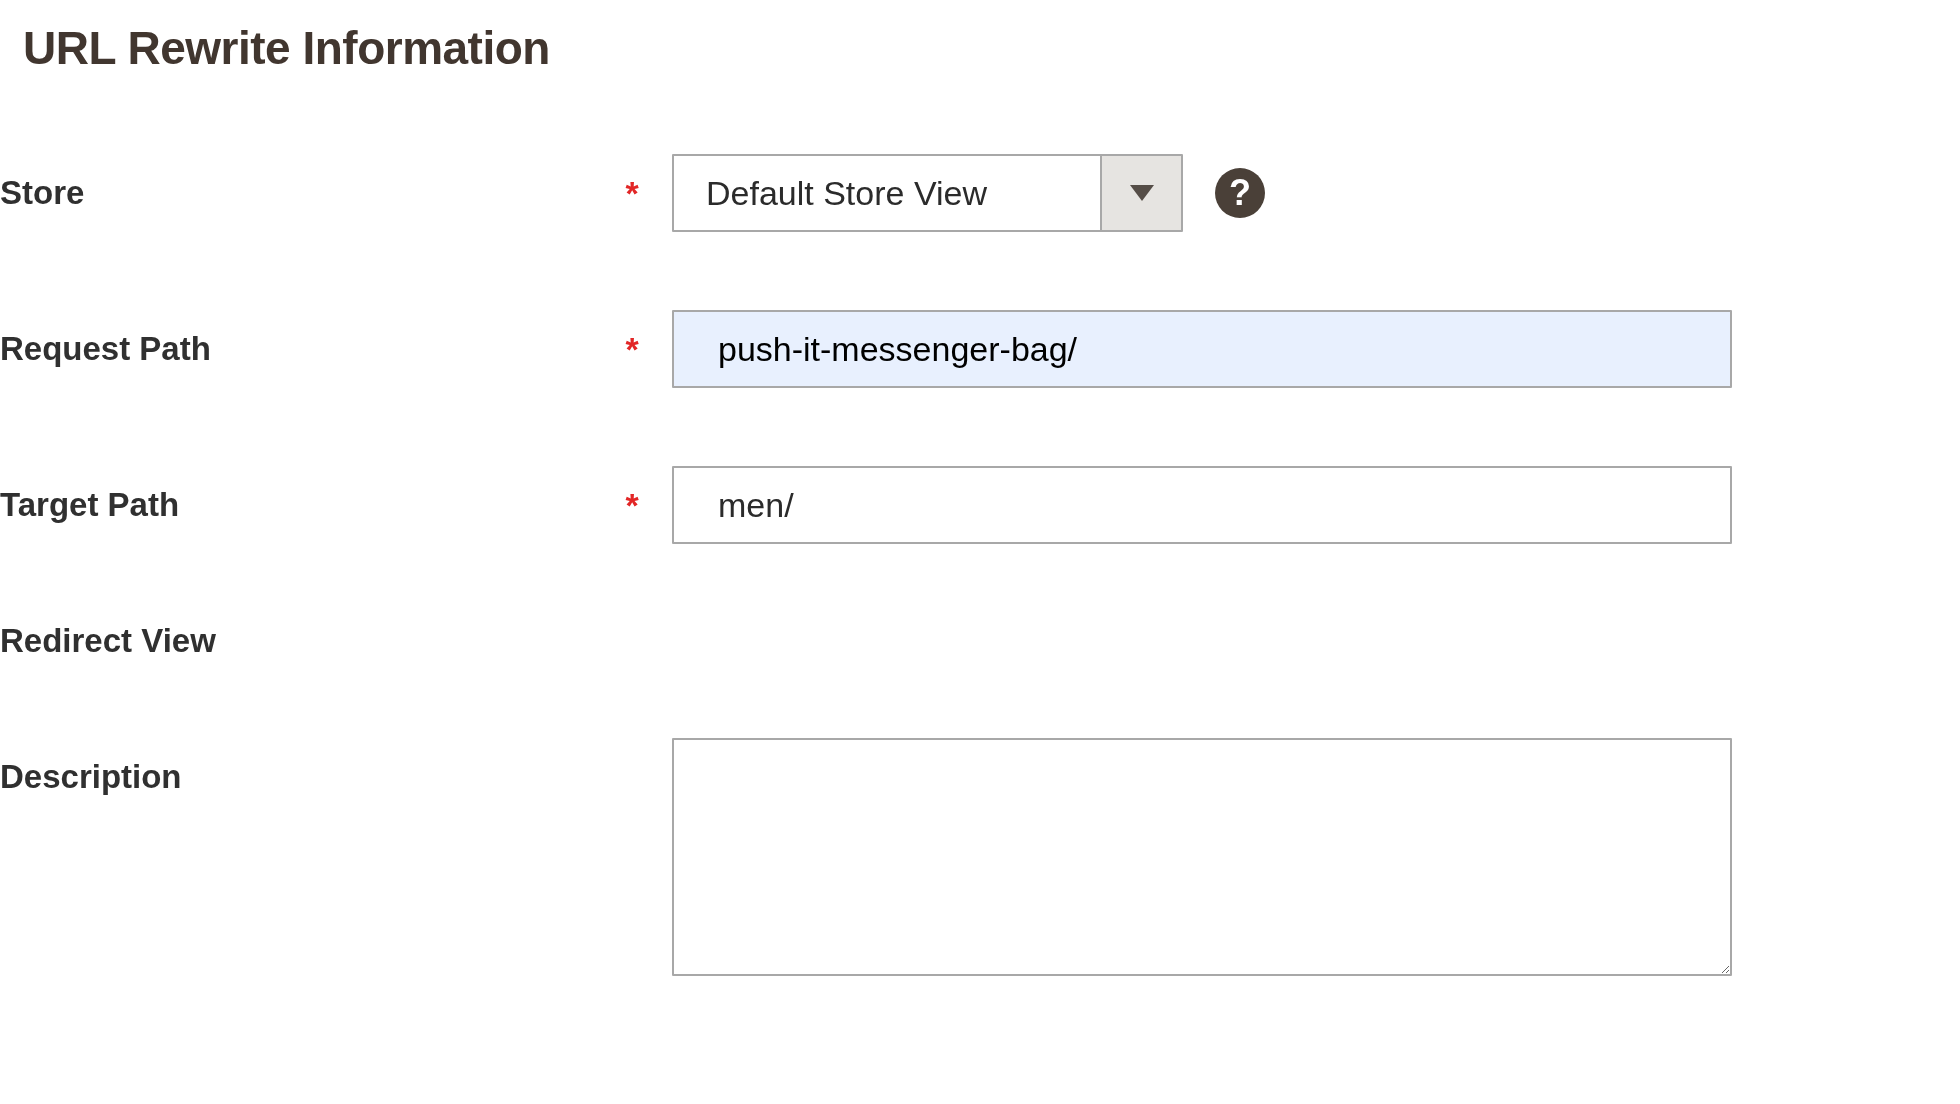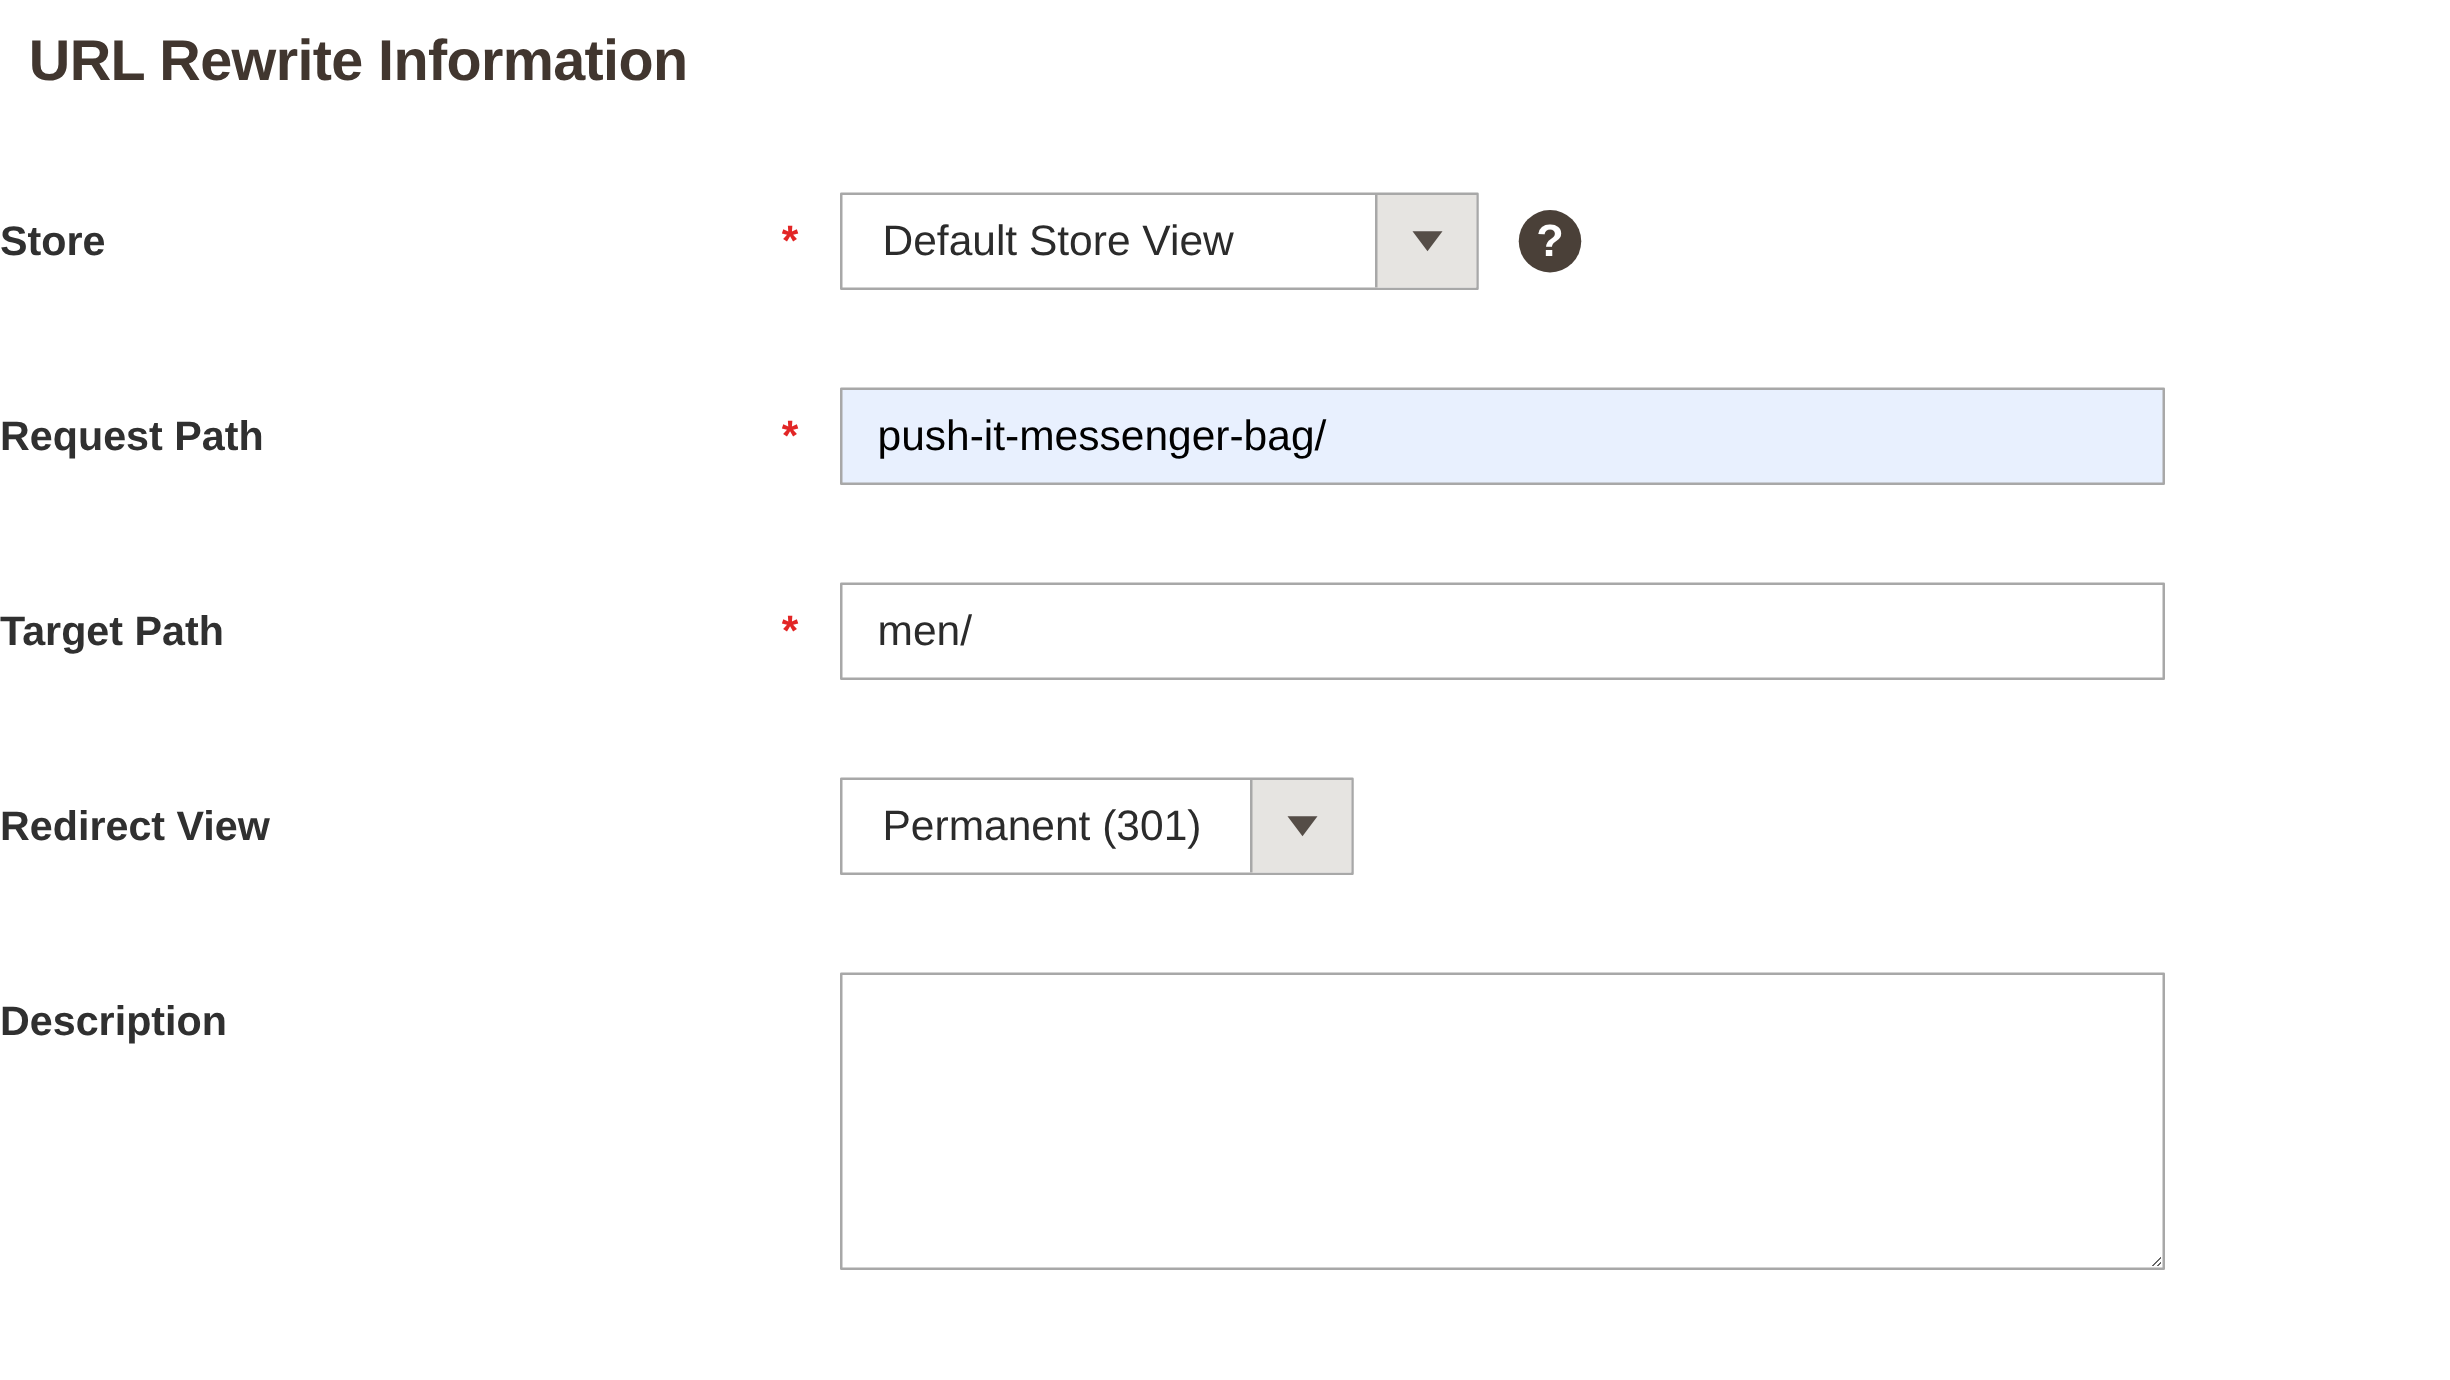--- a/index.html
+++ b/index.html
@@ -60,21 +60,21 @@
     font-weight: 600;
     color: #e22626;
   }
   .text-input {
     box-sizing: border-box;
     width: 1215px;
     height: 78px;
     border: 2px solid #a8a8a8;
     border-radius: 1px;
     background: #ffffff;
-    padding: 0 28px;
+    padding: 0 44px;
     font-family: "Liberation Sans", "DejaVu Sans", sans-serif;
     font-size: 34px;
     color: #2b2b2b;
     outline: none;
   }
   .text-input.highlight {
     background: #e8f0fe;
     color: #000000;
   }
   .select-box {
@@ -182,26 +182,20 @@
         <span class="req">*</span>
       </div>
       <input class="text-input" type="text" value="men/" style="">
     </div>
 
     <div class="row">
       <div class="label-col">
         <span class="label-text">Redirect View</span>
         <span class="req"></span>
       </div>
-      <div class="select-box redirect">
-        <span class="select-value">Permanent (301)</span>
-        <span class="select-arrow">
-          <span class="tri"></span>
-        </span>
-      </div>
     </div>
 
     <div class="row align-top">
       <div class="label-col">
         <span class="label-text">Description</span>
         <span class="req"></span>
       </div>
       <textarea class="textarea" value="" style=""></textarea>
     </div>
 

